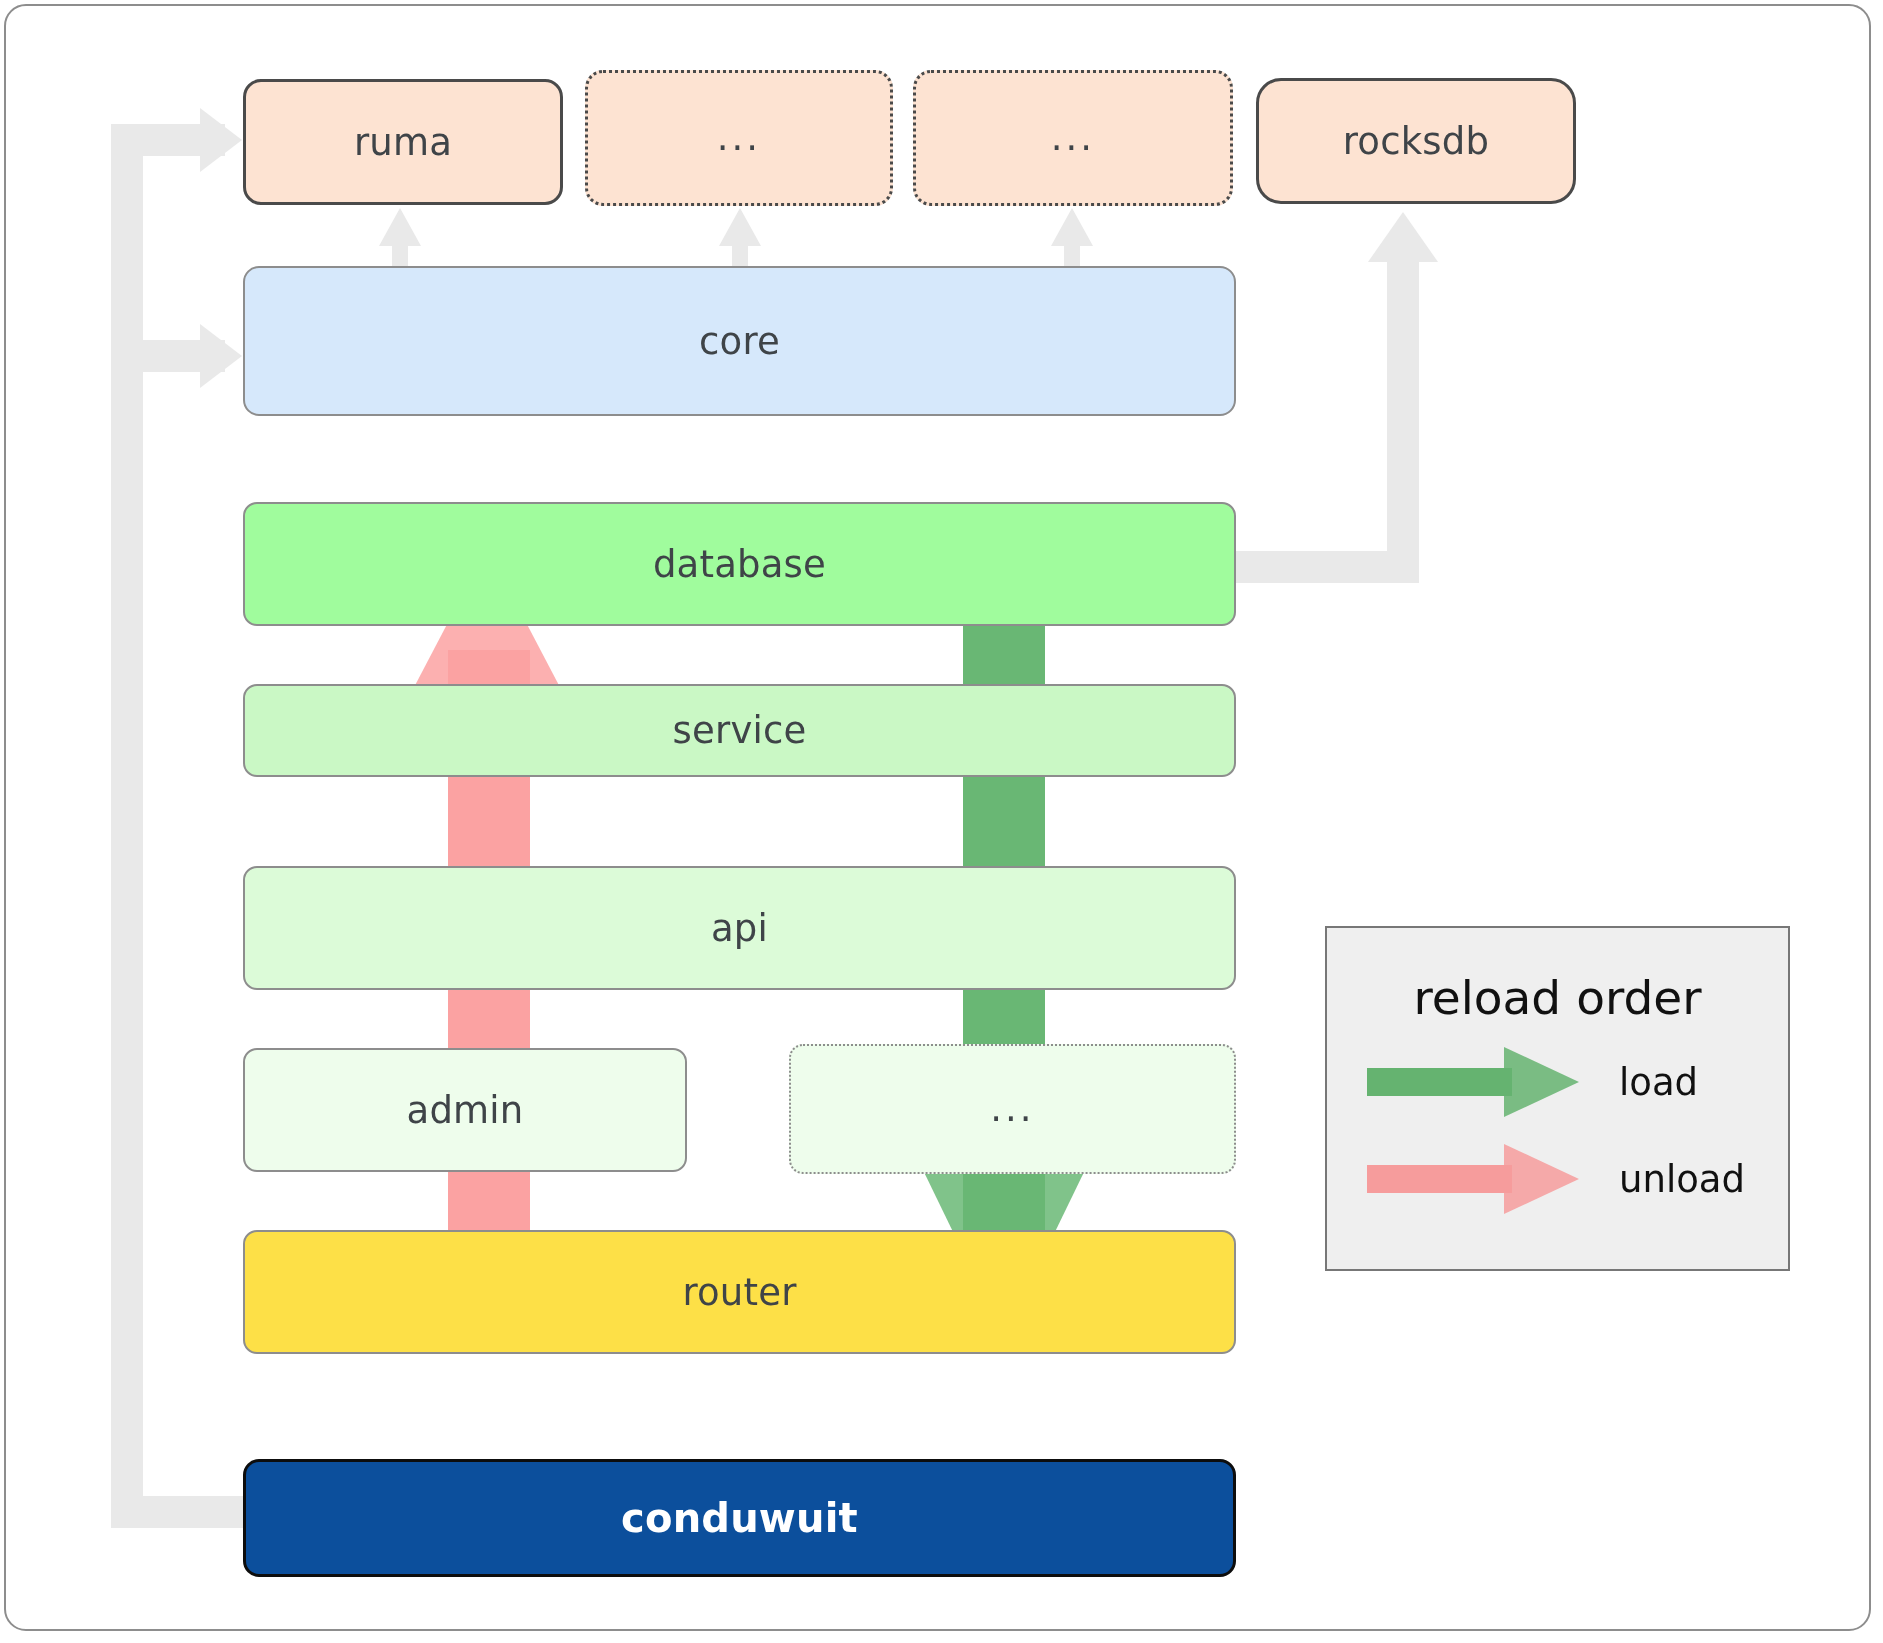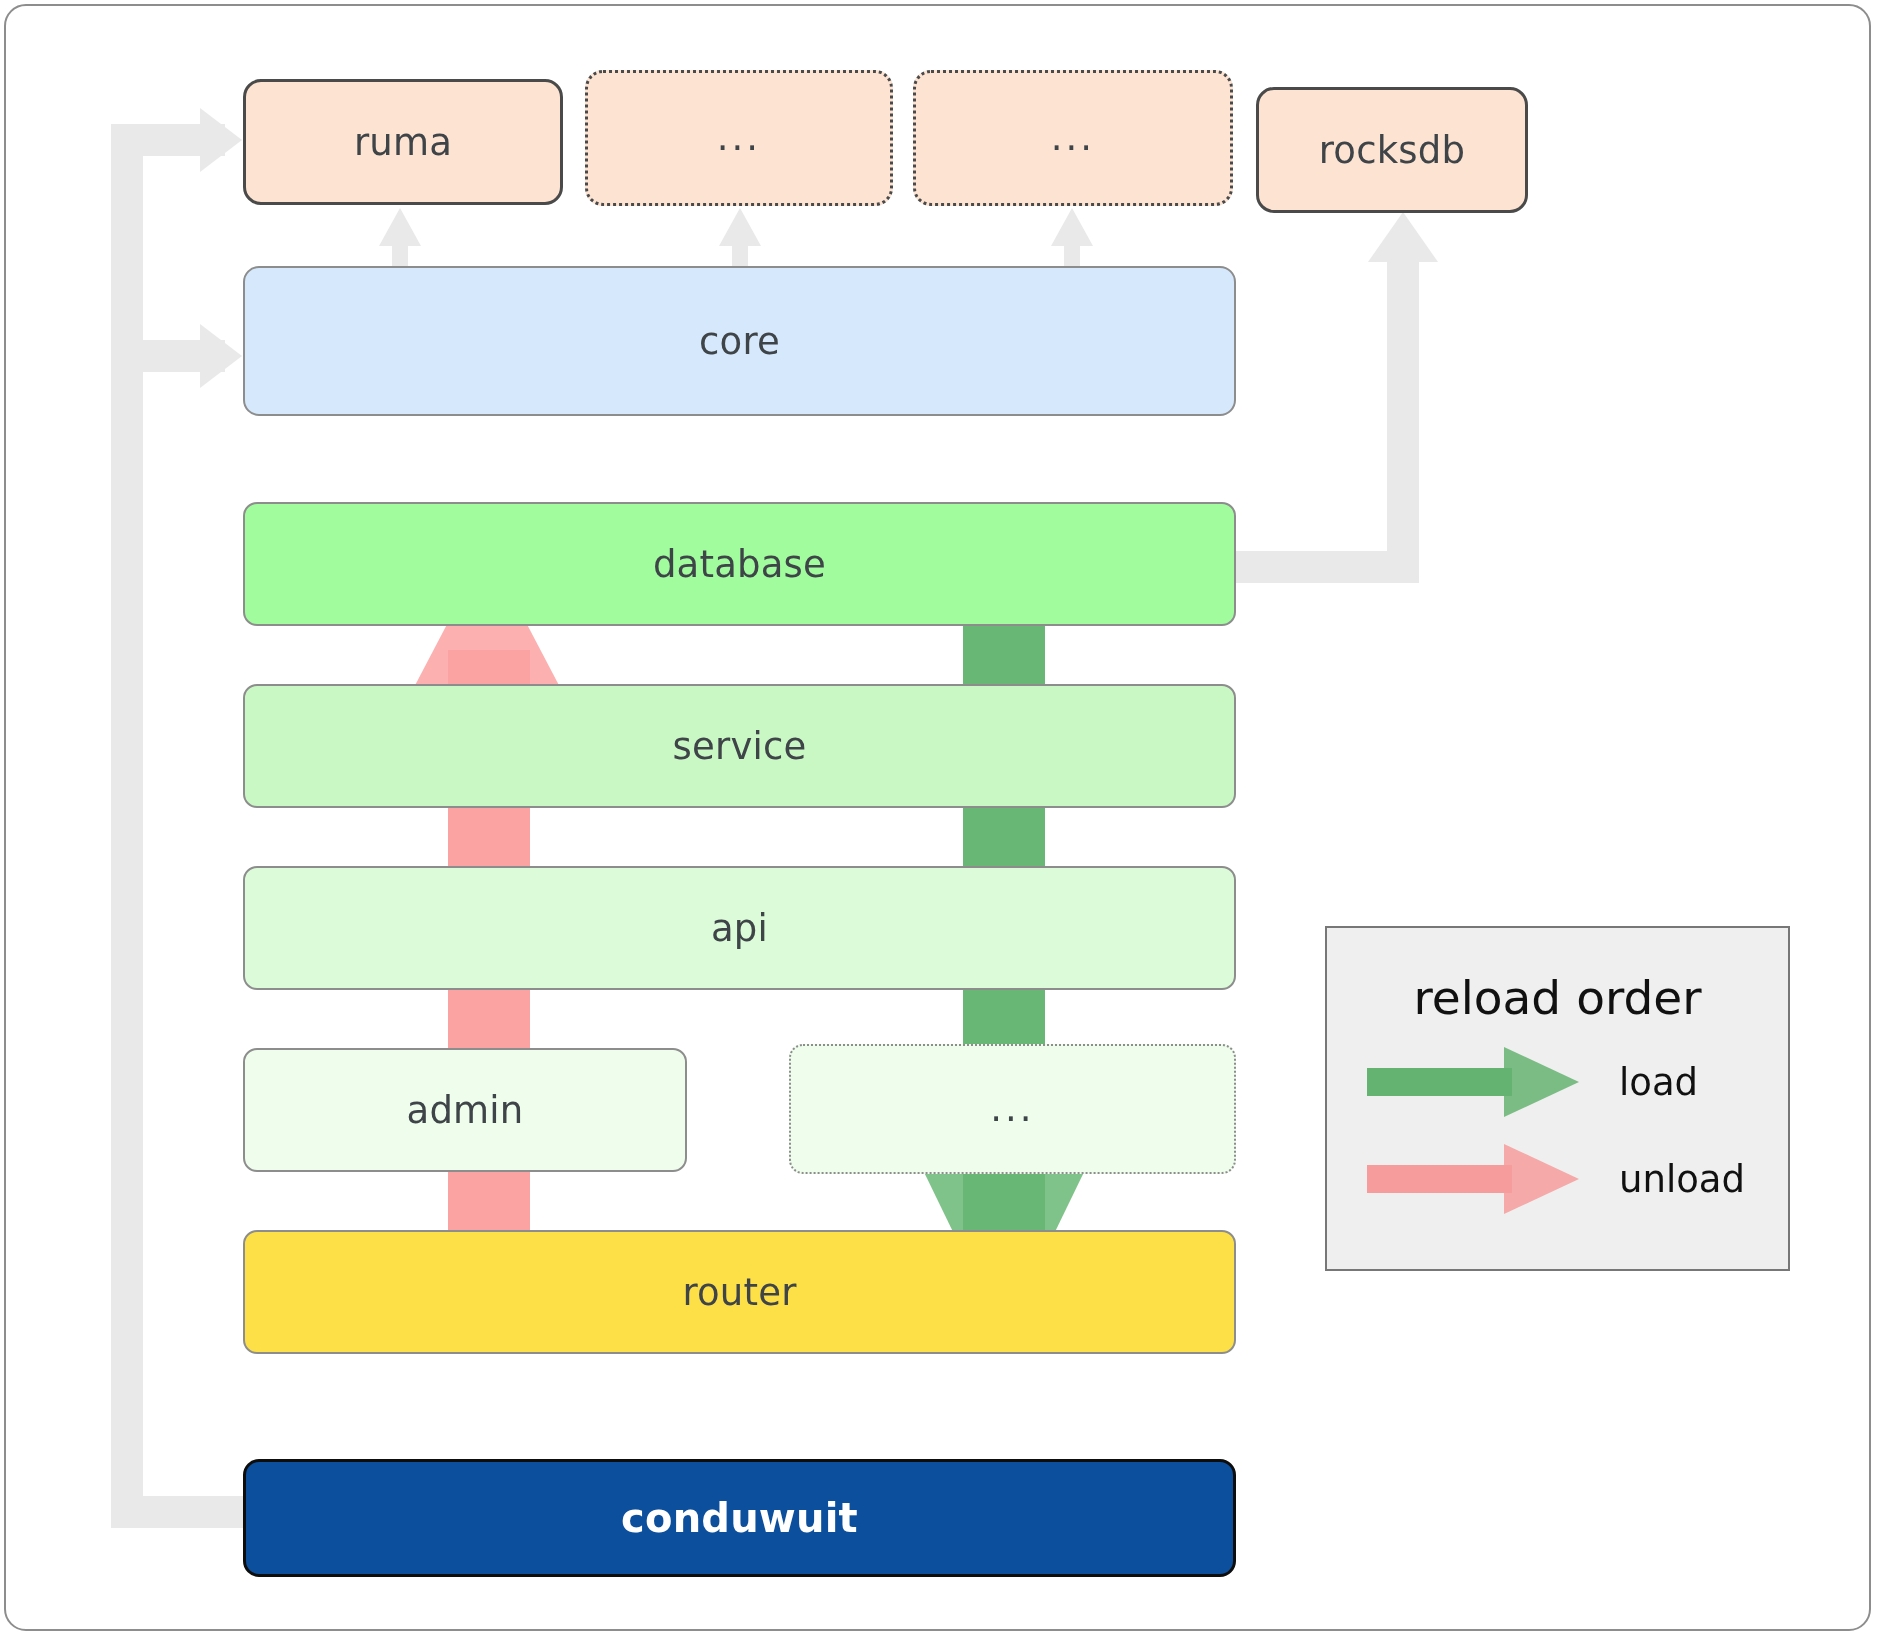--- a/index.html
+++ b/index.html
@@ -129,33 +129,33 @@
 
   <div class="box dep" style="left:243px;top:79px;width:320px;height:126px;">
     <span>ruma</span>
   </div>
   <div class="box dep-dotted" style="left:585px;top:70px;width:308px;height:136px;">
     <span class="dots">...</span>
   </div>
   <div class="box dep-dotted" style="left:913px;top:70px;width:320px;height:136px;">
     <span class="dots">...</span>
   </div>
-  <div class="box dep" style="left:1256px;top:87px;width:272px;height:126px;">
+  <div class="box dep" style="left:1256px;top:78px;width:320px;height:126px;border-radius:25px;">
     <span>rocksdb</span>
   </div>
 
   <div class="box core" style="left:243px;top:266px;width:993px;height:150px;">
     <span>core</span>
   </div>
 
   <div class="box lv-database" style="left:243px;top:502px;width:993px;height:124px;">
     <span>database</span>
   </div>
 
-  <div class="box lv-service" style="left:243px;top:684px;width:993px;height:124px;">
+  <div class="box lv-service" style="left:243px;top:684px;width:993px;height:93px;">
     <span>service</span>
   </div>
 
   <div class="box lv-api" style="left:243px;top:866px;width:993px;height:124px;">
     <span>api</span>
   </div>
 
   <div class="box lv-admin" style="left:243px;top:1048px;width:444px;height:124px;">
     <span>admin</span>
   </div>

